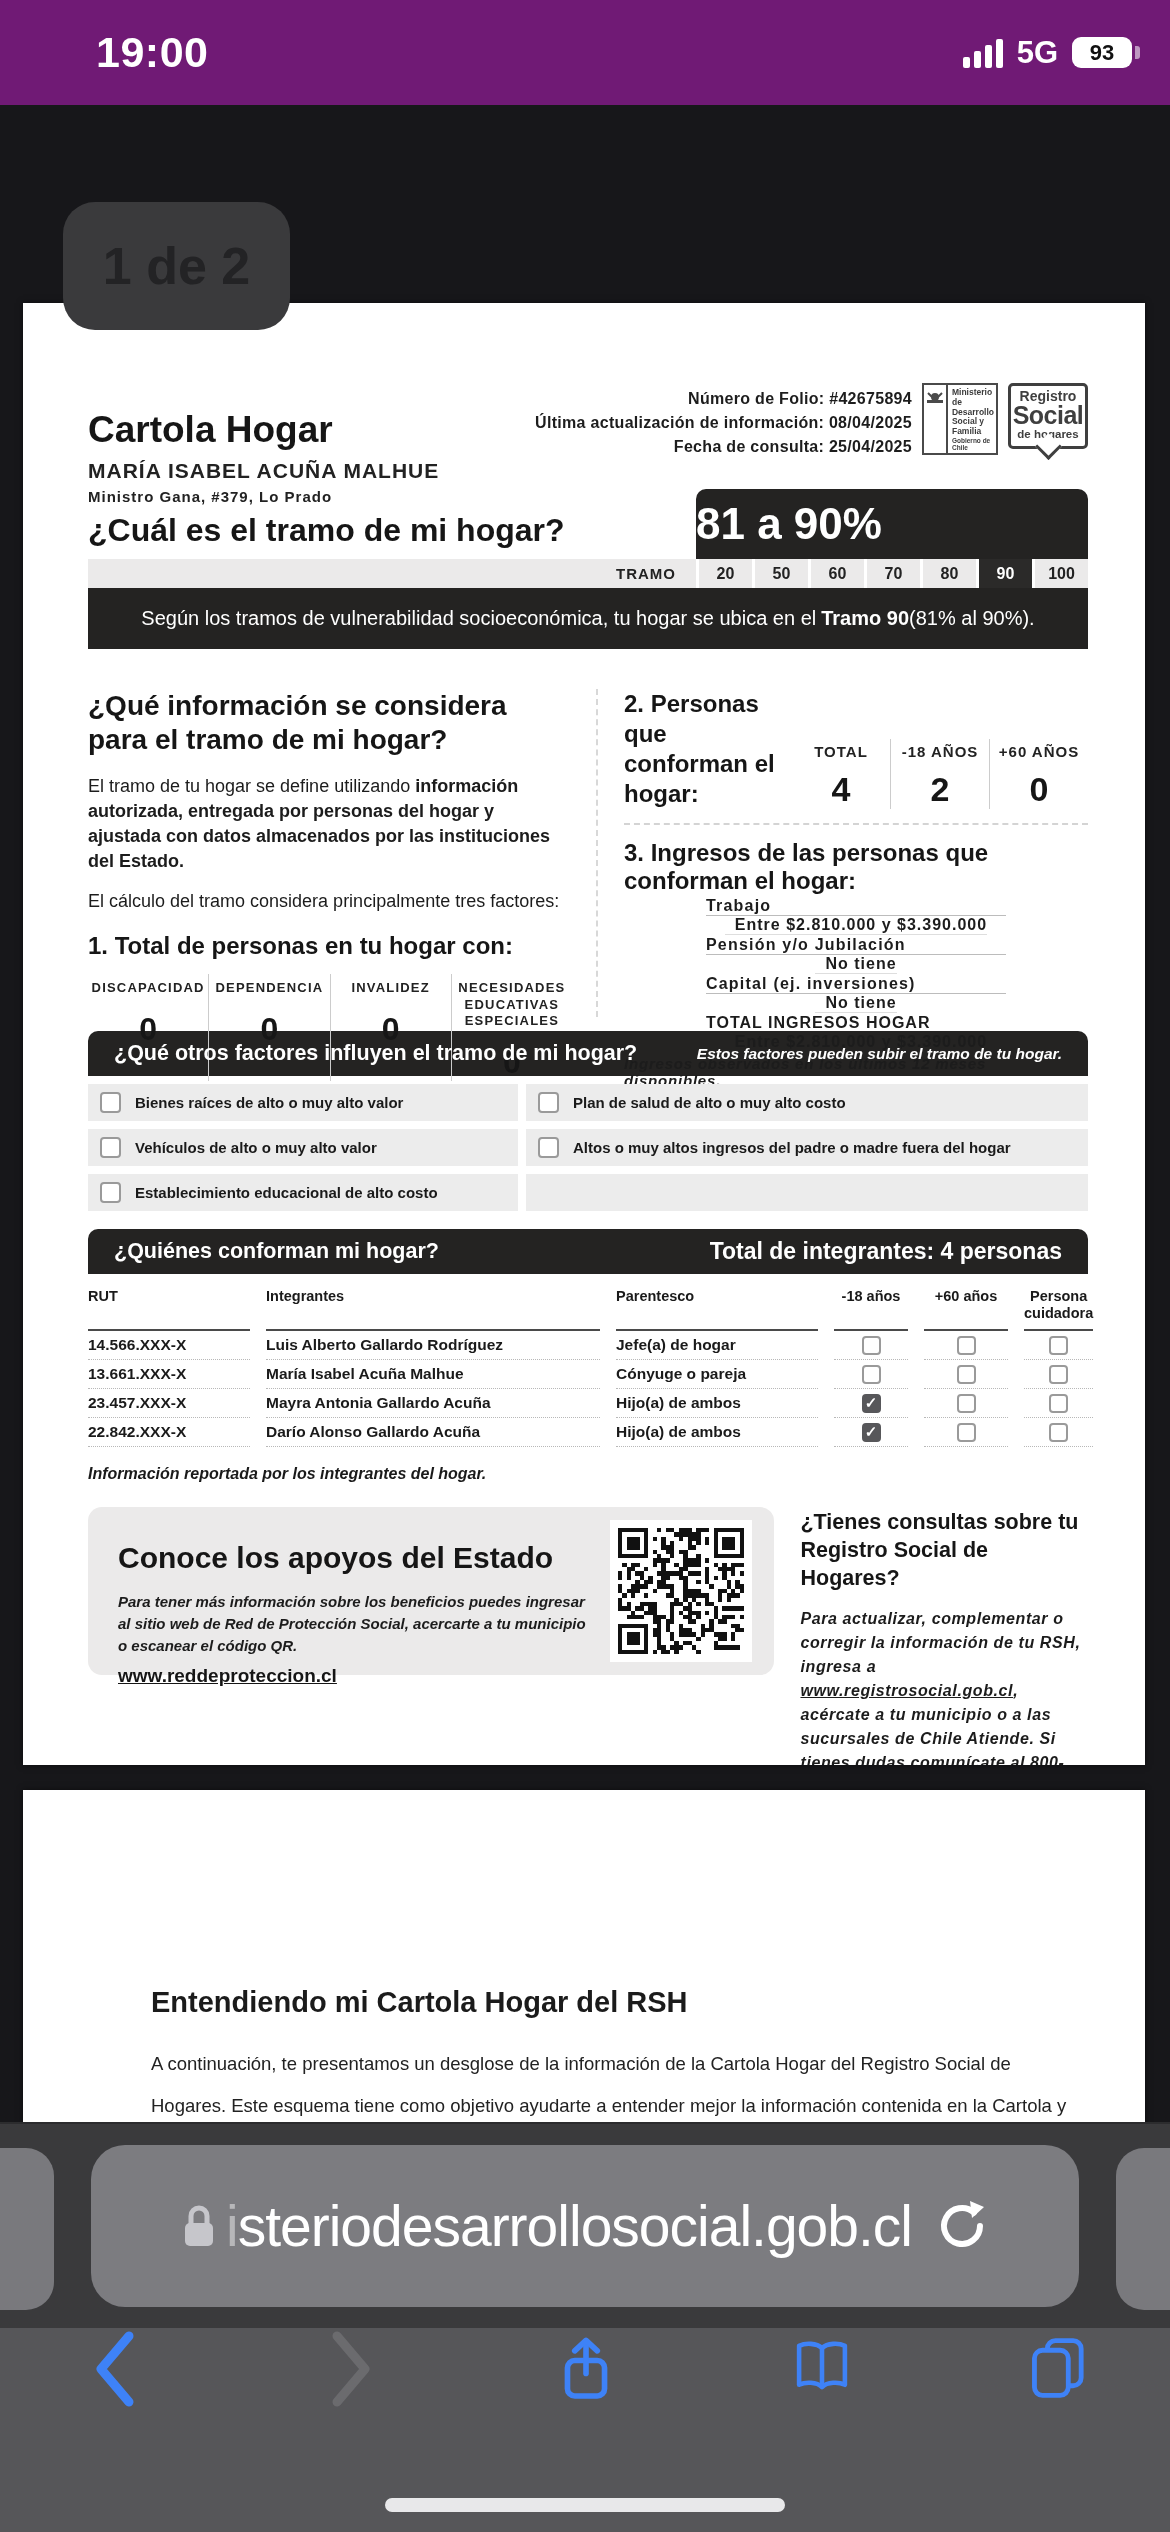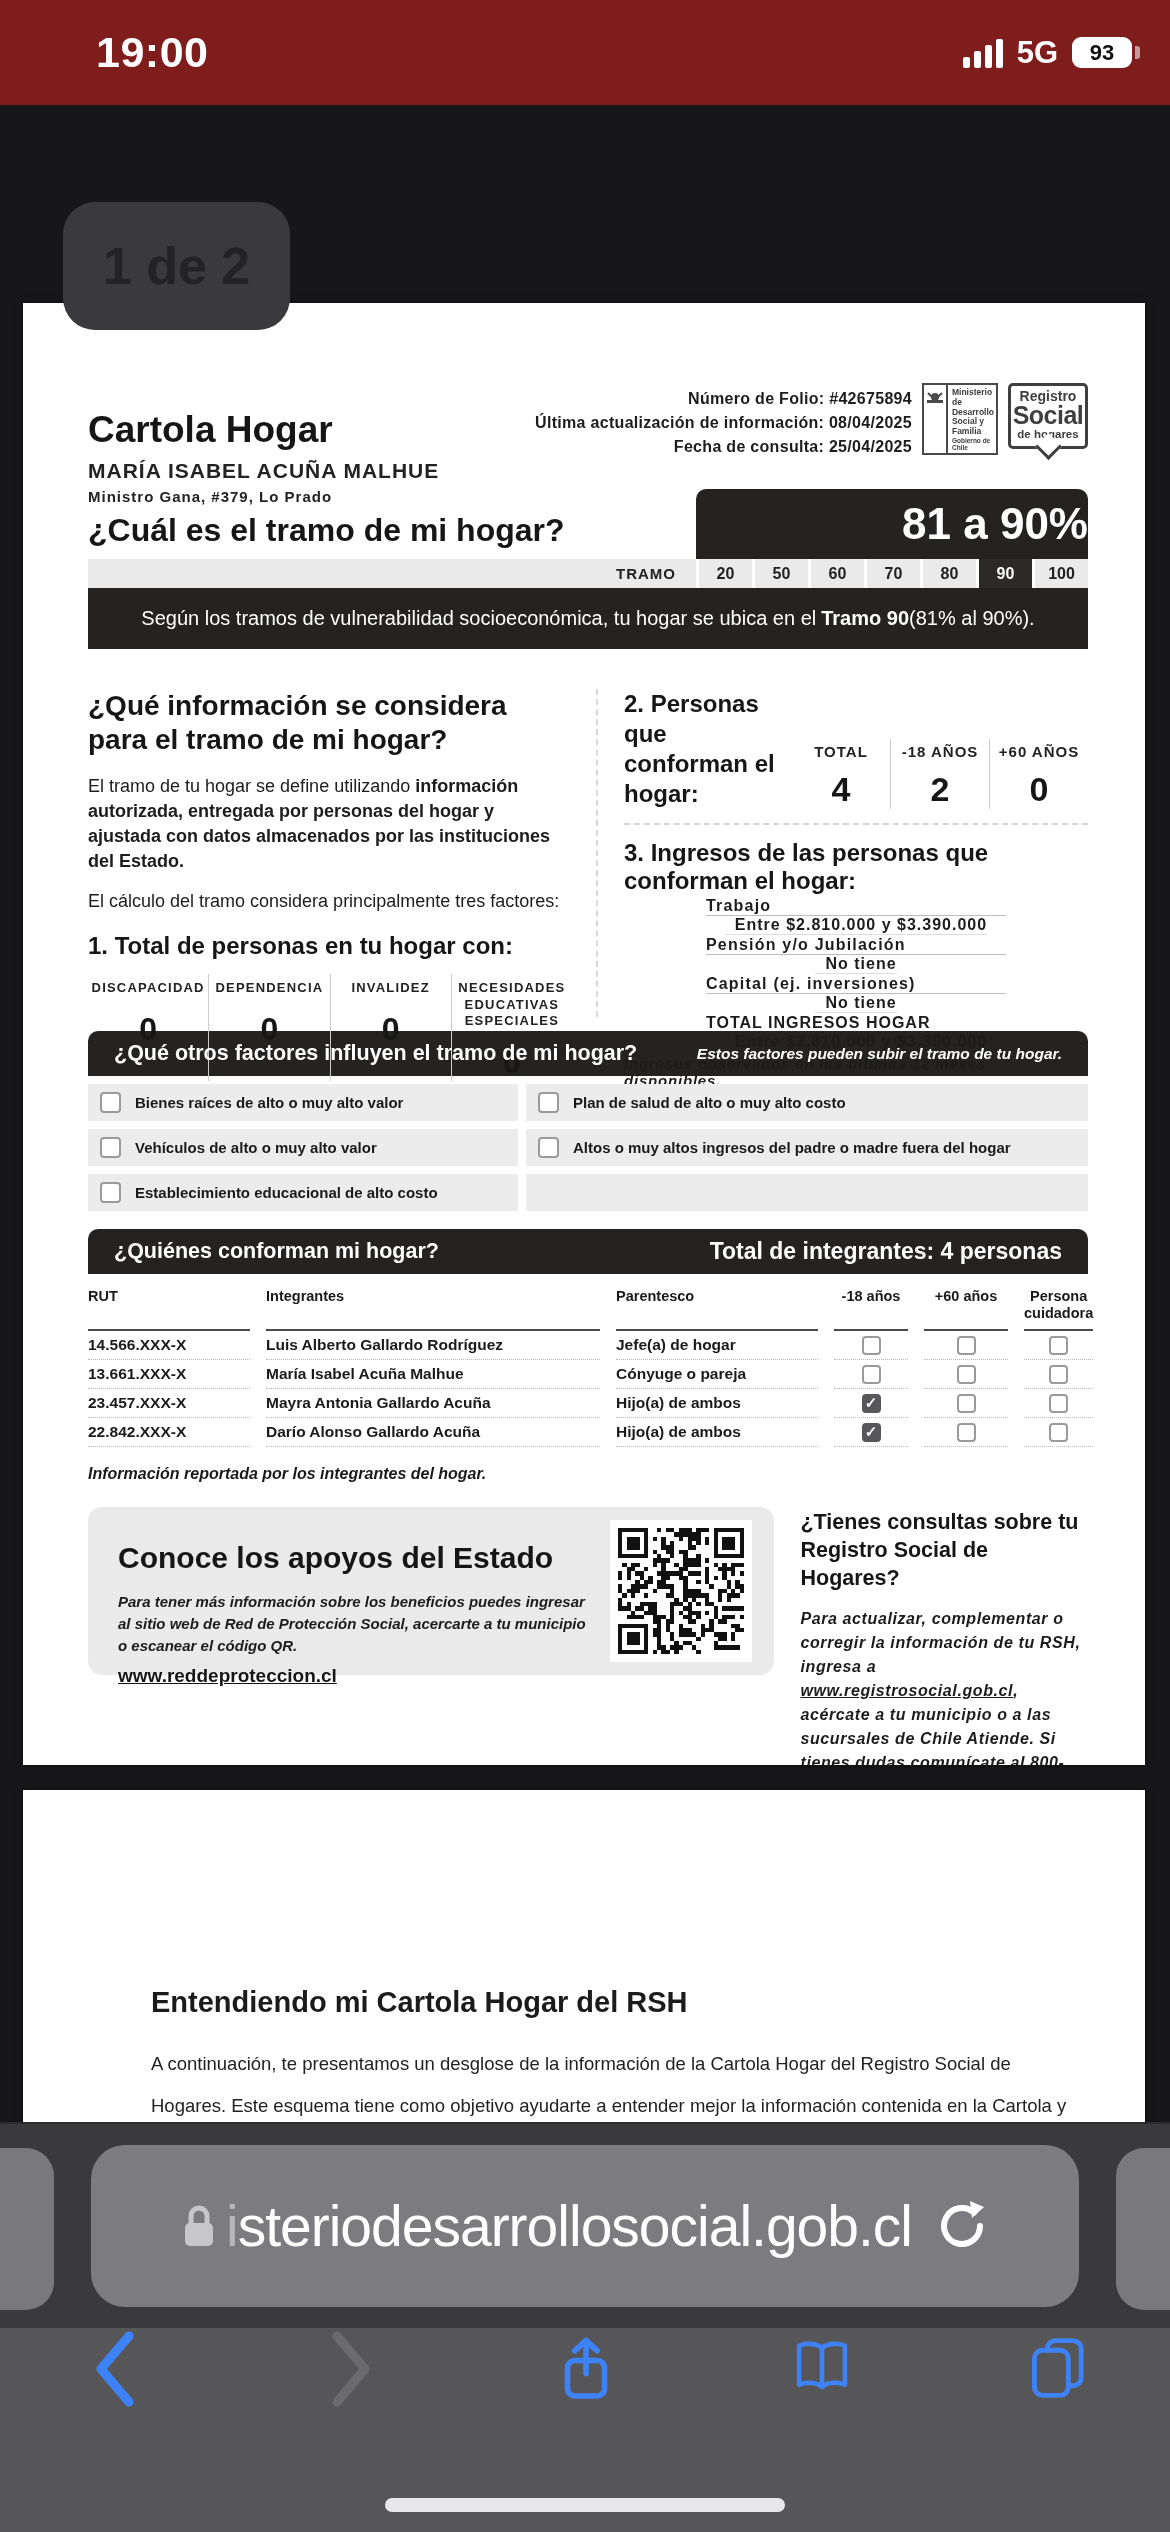--- a/index.html
+++ b/index.html
@@ -1,20 +1,20 @@
 <!DOCTYPE html>
 <html><head>
 <meta charset="utf-8">
 <style>
   html,body{margin:0;padding:0;background:#000;}
   *{box-sizing:border-box;font-family:"Liberation Sans",sans-serif;}
   .phone{position:relative;width:1170px;height:2532px;background:#141416;overflow:hidden;}
 
   
-  .statusbar{position:absolute;top:0;left:0;width:1170px;height:105px;background:#7f1d1d;display:flex;align-items:center;justify-content:space-between;padding:0 30px 0 96px;z-index:30;}
+  .statusbar{position:absolute;top:0;left:0;width:1170px;height:105px;background:#701a75;display:flex;align-items:center;justify-content:space-between;padding:0 30px 0 96px;z-index:30;}
   .time{color:#fff;font-size:43px;font-weight:700;letter-spacing:.5px;}
   .sb-right{display:flex;align-items:center;gap:14px;}
   .bars{display:flex;align-items:flex-end;gap:4px;height:30px;}
   .bars i{display:block;width:7px;background:#fff;border-radius:2px;}
   .b1{height:11px}.b2{height:17px}.b3{height:23px}.b4{height:29px}
   .net{color:#fff;font-size:31px;font-weight:700;}
   .batt{position:relative;width:60px;height:31px;background:#fff;border-radius:9px;display:flex;align-items:center;justify-content:center;margin-right:8px;}
   .batt span{color:#111;font-size:22px;font-weight:800;}
   .batt::after{content:"";position:absolute;right:-8px;top:9px;width:5px;height:13px;background:rgba(255,255,255,.55);border-radius:0 3px 3px 0;}
 
@@ -44,21 +44,21 @@
   .minlogo .mtxt .g{font-size:6.5px;font-weight:700;color:#3c3c3c;}
   .rshlogo{position:relative;width:80px;height:66px;border:3px solid #3f3f3f;border-radius:5px;margin-top:2px;text-align:center;padding-top:3px;background:#fff;}
   .rshlogo::after{content:"";position:absolute;left:28px;bottom:-10px;width:16px;height:16px;background:#fff;border-right:3px solid #3f3f3f;border-bottom:3px solid #3f3f3f;transform:rotate(45deg);}
   .rsh1{font-size:14px;font-weight:700;color:#3f3f3f;line-height:1;}
   .rsh2{font-size:25px;font-weight:800;color:#3f3f3f;line-height:1;letter-spacing:-.5px;}
   .rsh3{font-size:11.5px;font-weight:700;color:#3f3f3f;line-height:1.1;}
 
   
   .tramo-row{height:70px;display:flex;justify-content:space-between;align-items:flex-end;}
   .tramo-q{font-size:32px;font-weight:800;color:#161616;margin-bottom:10px;}
-  .tramo-box{width:392px;height:70px;background:#242322;border-radius:10px 10px 0 0;display:flex;align-items:center;justify-content:flex-end;}
+  .tramo-box{width:392px;height:70px;background:#242322;border-radius:10px 10px 0 0;display:flex;align-items:center;justify-content:flex-start;}
   .tramo-box span{color:#fff;font-size:44px;font-weight:800;}
   .tramo-bar{height:29px;background:#ebeaea;display:flex;align-items:stretch;}
   .tramo-bar .sp{flex:1;}
   .tramo-label{font-size:15px;font-weight:800;color:#222;letter-spacing:1px;align-self:center;margin-right:20px;}
   .tick{width:56px;border-left:3px solid #fff;display:flex;align-items:center;justify-content:center;font-size:16px;font-weight:700;color:#222;}
   .tick.sel{background:#2b2a29;color:#fff;}
   .tramo-banner{height:61px;background:#242322;display:flex;align-items:center;justify-content:center;color:#fff;font-size:20px;}
   .tramo-banner b{font-weight:800;margin:0 0 0 5px;}
 
   

